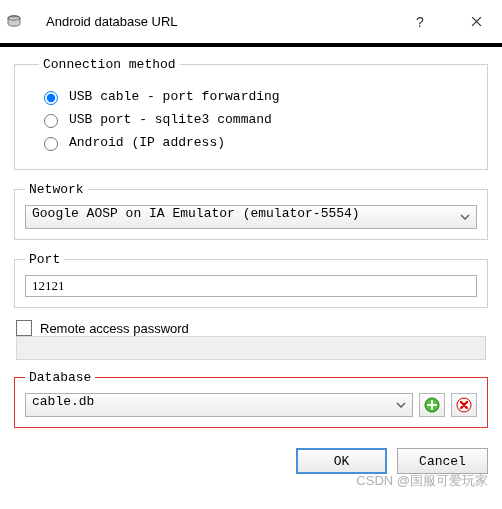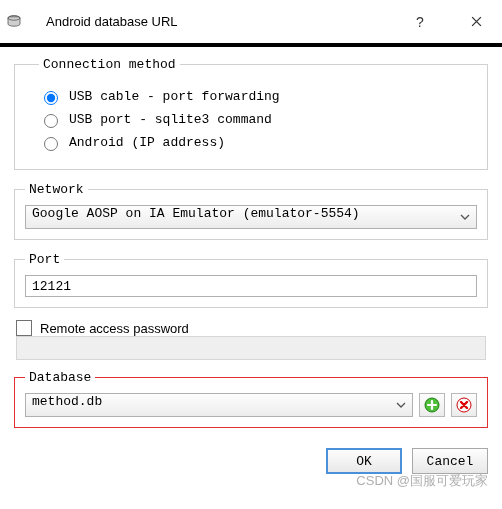--- a/index.html
+++ b/index.html
@@ -72,21 +72,21 @@
     font-size: 13px;
   }
   .dropdown .dd-text { flex: 1; overflow: hidden; white-space: nowrap; }
   .dd-chevron { width: 14px; display: flex; align-items: center; justify-content: center; }
   .textfield {
     width: 100%;
     height: 22px;
     border: 1px solid #b0b0b0;
     background: #fff;
     padding: 0 6px;
-    font-family: Liberation Mono, monospace;
+    font-family: Liberation Serif, serif;
     font-size: 13px;
     outline: none;
   }
   .pw-row {
     display: flex;
     align-items: center;
     gap: 8px;
     margin: 2px 2px 0 2px;
   }
   .checkbox {
@@ -117,21 +117,21 @@
     background: linear-gradient(#fdfdfd,#ececec);
     display: flex; align-items: center; justify-content: center;
   }
   .button-row {
     display: flex;
     justify-content: flex-end;
     gap: 10px;
     padding: 8px 14px 10px 0;
   }
   .btn {
-    width: 76px; height: 26px;
+    width: 91px; height: 26px;
     border: 1px solid #a8a8a8;
     background: linear-gradient(#fdfdfd,#e8e8e8);
     font-family: "Courier New", "SimSun", monospace;
     font-size: 13px;
     display: flex; align-items: center; justify-content: center;
   }
   .btn.primary { border: 1px solid #4a90d9; box-shadow: 0 0 0 1px #4a90d9 inset; }
   .watermark {
     position: absolute;
     right: 14px; bottom: 19px;
@@ -199,21 +199,21 @@
   <div class="pw-row">
     <span class="checkbox"></span>
     <span>Remote access password</span>
   </div>
   <div class="pw-input"></div>
 
   <fieldset class="tight db-group">
     <legend>Database</legend>
     <div class="db-row">
       <div class="dropdown">
-        <span class="dd-text">method.db</span>
+        <span class="dd-text">cable.db</span>
         <span class="dd-chevron">
           <svg width="10" height="6" viewBox="0 0 10 6">
               <path d="M1 1 L5 5 L9 1" fill="none" stroke="#555" stroke-width="1.3"></path>
             </svg>
         </span>
       </div>
       <div class="iconbtn">
         <svg width="16" height="16" viewBox="0 0 16 16">
           <circle cx="8" cy="8" r="7" fill="#4fbf3a" stroke="#1e7f12" stroke-width="1"></circle>
           <path d="M8 4 v8 M4 8 h8" stroke="#fff" stroke-width="2.2" stroke-linecap="round"></path>

